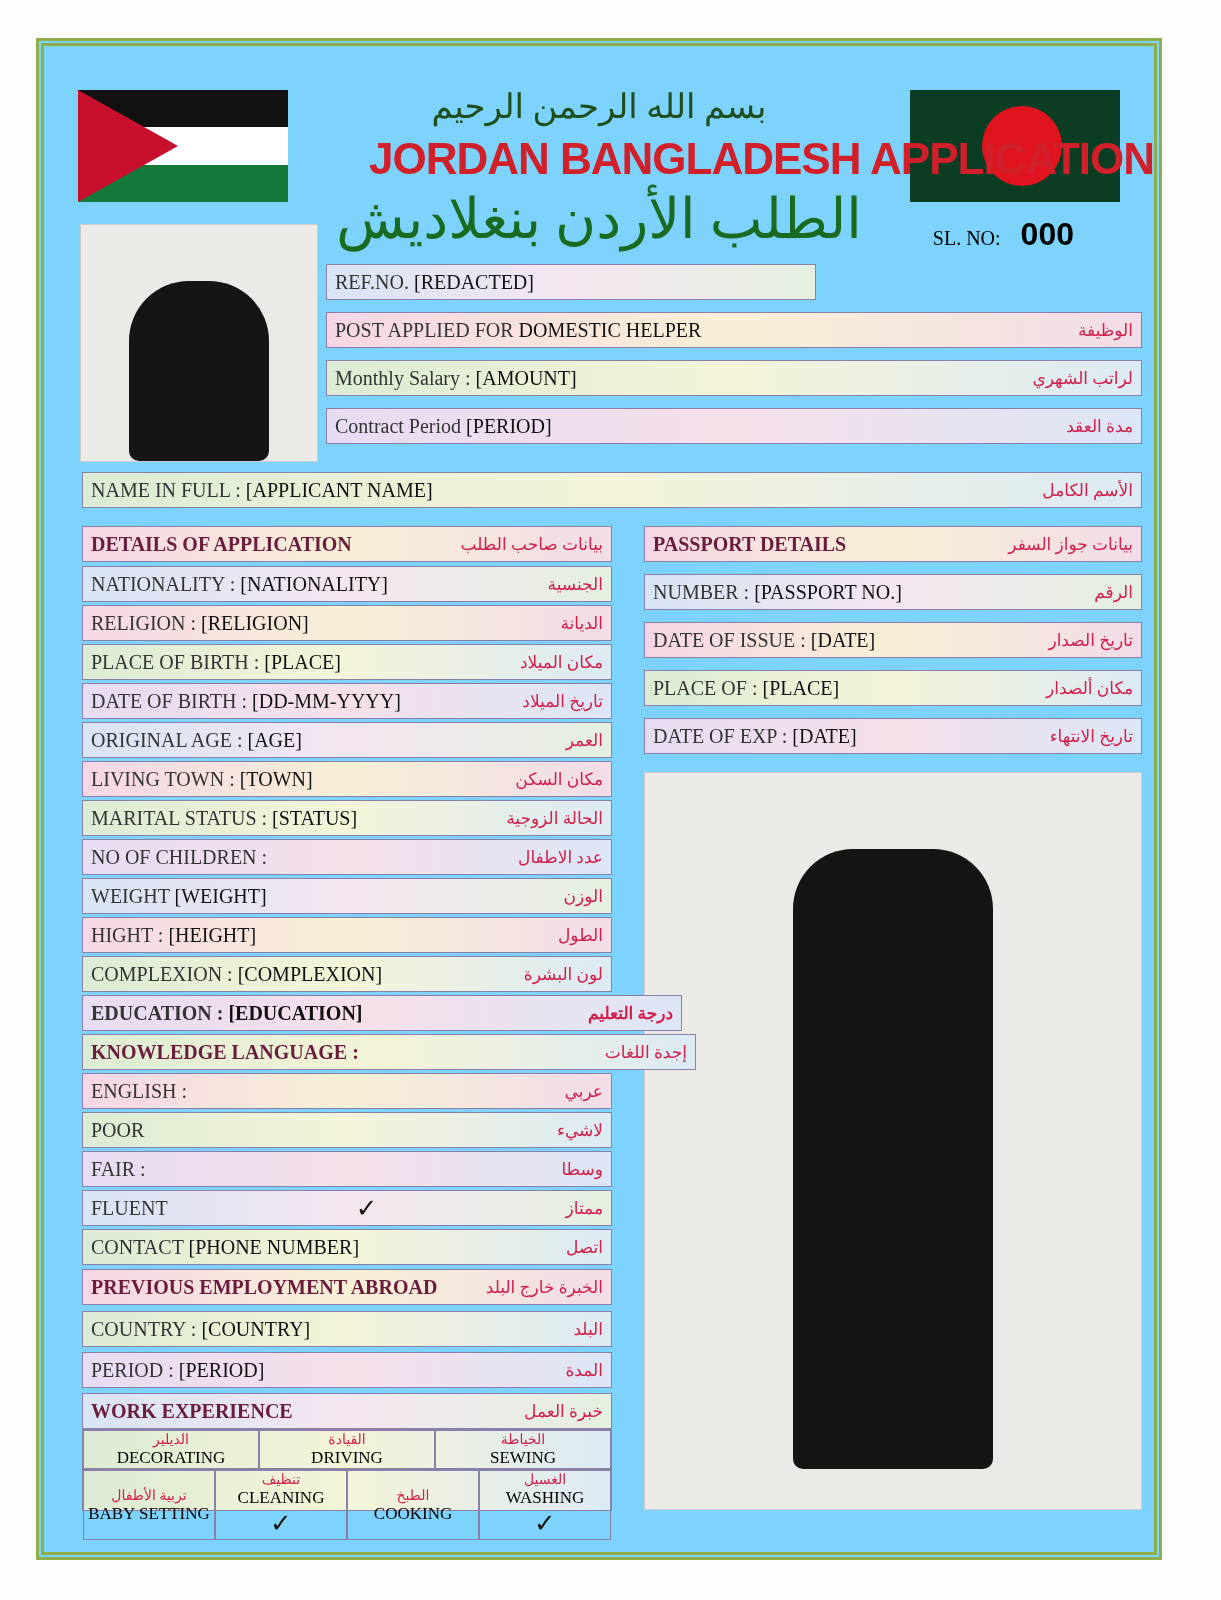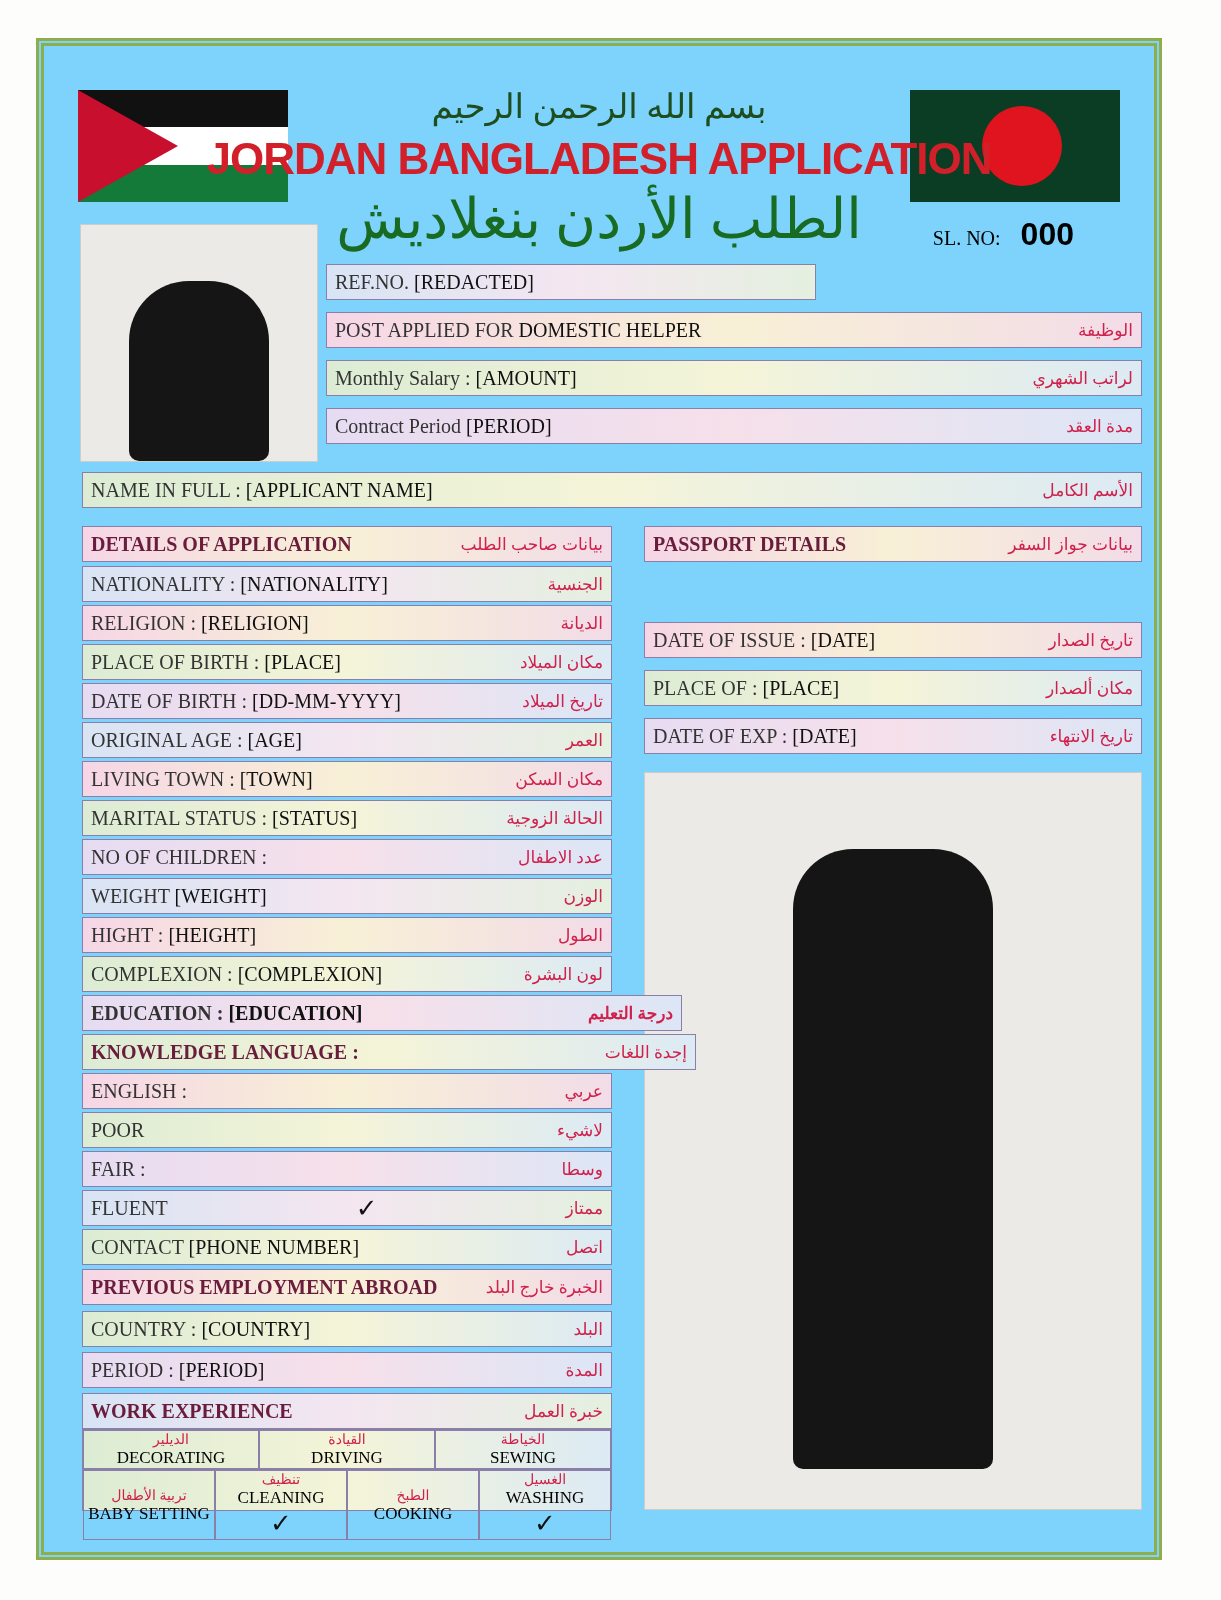--- a/index.html
+++ b/index.html
@@ -7,21 +7,21 @@
   .frame { position: absolute; left: 36px; top: 38px; width: 1126px; height: 1522px; border: 8px double #8fae4a; background: #7dd3fc; }
   .flag { position: absolute; top: 44px; width: 210px; height: 112px; }
   .flag-jo { left: 34px; }
   .flag-bd { right: 34px; background: #0b3d24; }
   .flag-jo .s1 { height: 33.3%; background: #111; }
   .flag-jo .s2 { height: 33.3%; background: #fff; }
   .flag-jo .s3 { height: 33.4%; background: #137a3a; }
   .flag-jo .tri { position: absolute; left: 0; top: 0; width: 0; height: 0; border-top: 56px solid transparent; border-bottom: 56px solid transparent; border-left: 100px solid #c8102e; }
   .flag-bd .disc { position: absolute; left: 72px; top: 16px; width: 80px; height: 80px; border-radius: 50%; background: #e0141e; }
   .basmala { position: absolute; left: 0; right: 0; top: 40px; text-align: center; font-size: 34px; color: #1e4d1e; }
-  .title-en { position: absolute; left: 0; right: 0; top: 88px; text-align: center; font-family: "Liberation Sans", sans-serif; font-weight: bold; font-size: 44px; color: #d2202a; letter-spacing: -1px; }
+  .title-en { position: absolute; left: 0; right: 0; top: 88px; text-align: right; font-family: "Liberation Sans", sans-serif; font-weight: bold; font-size: 44px; color: #d2202a; letter-spacing: -1px; }
   .title-ar { position: absolute; left: 0; right: 0; top: 140px; text-align: center; font-size: 56px; color: #1a6b22; direction: rtl; }
   .sl { position: absolute; right: 80px; top: 170px; font-size: 20px; }
   .sl b { font-family: "Liberation Sans", sans-serif; font-size: 32px; margin-left: 20px; }
   .photo { position: absolute; background: #eceae6; border: 1px solid #ccc; display: flex; align-items: flex-end; justify-content: center; }
   .silhouette { background: #151515; border-radius: 60px 60px 10px 10px; }
   .row { position: absolute; height: 36px; border: 1px solid #8a7fa8; display: flex; align-items: center; justify-content: space-between; padding: 0 8px; font-size: 20px; color: #333; }
   .row .ar { color: #d0204c; font-size: 17px; direction: rtl; }
   .row .val { color: #111; }
   .head { font-weight: bold; color: #6a1c3c; }
   .c1 { background: linear-gradient(90deg,#d8e4f4,#f4e6f0,#e4f0e0); }
@@ -211,20 +211,24 @@
       <div class="skill">
         <span class="ar">الغسيل</span>
         <span>WASHING</span>
         <span class="check">✓</span>
       </div>
     </div>
     <div class="row c2" style="left: 600px; top: 480px; width: 498px;">
       <span><span class="head">PASSPORT DETAILS</span> <span class="val"></span></span>
       <span class="ar">بيانات جواز السفر</span>
     </div>
+    <div class="row c1" style="left: 600px; top: 528px; width: 498px;">
+      <span><span class="">NUMBER :</span> <span class="val">[PASSPORT NO.]</span></span>
+      <span class="ar">الرقم</span>
+    </div>
     <div class="row c2" style="left: 600px; top: 576px; width: 498px;">
       <span><span class="">DATE OF ISSUE :</span> <span class="val">[DATE]</span></span>
       <span class="ar">تاريخ الصدار</span>
     </div>
     <div class="row c3" style="left: 600px; top: 624px; width: 498px;">
       <span><span class="">PLACE OF :</span> <span class="val">[PLACE]</span></span>
       <span class="ar">مكان ألصدار</span>
     </div>
     <div class="row c4" style="left: 600px; top: 672px; width: 498px;">
       <span><span class="">DATE OF EXP :</span> <span class="val">[DATE]</span></span>

